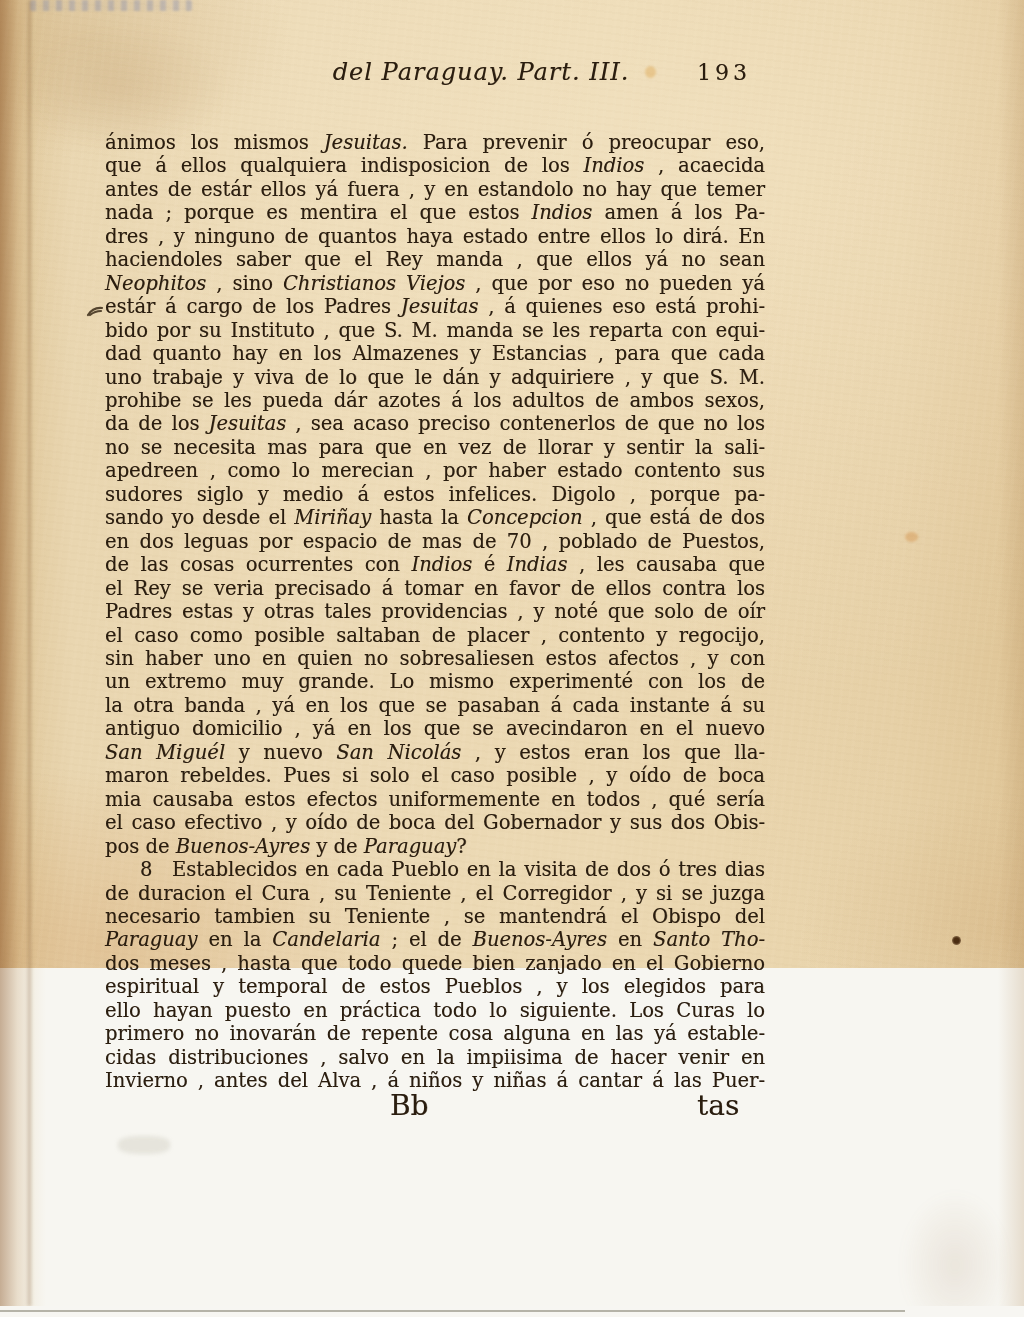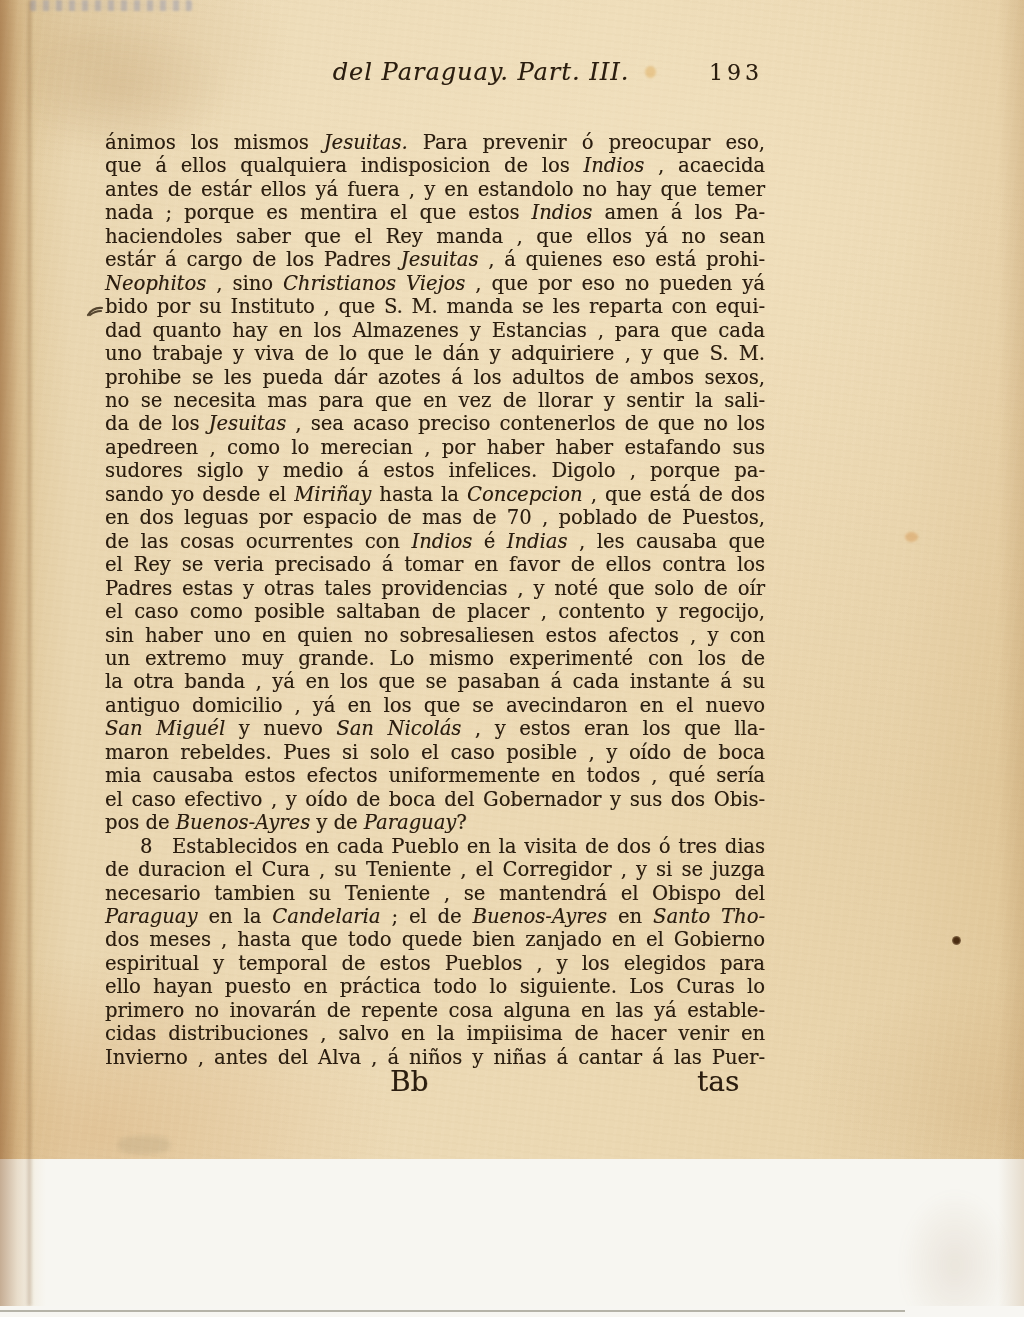--- a/index.html
+++ b/index.html
@@ -1,21 +1,21 @@
 <!DOCTYPE html>
 <html><head>
 <meta charset="utf-8">
 <style>
   html,body{margin:0;padding:0;}
   body{width:1024px;height:1317px;position:relative;overflow:hidden;
        background:#f7f6f1;font-family:"DejaVu Serif","Liberation Serif",serif;}
   #root{position:absolute;inset:0;}
 
   
-  .paper{position:absolute;left:0;top:0;width:1024px;height:1159px;
+  .paper{position:absolute;left:0;top:0;width:1024px;height:968px;
     background:
       radial-gradient(120% 90% at 70% 18%, rgba(252,241,216,0.35), transparent 60%),
       radial-gradient(300px 170px at 8% 4%, rgba(186,148,96,0.28), transparent 70%),
       radial-gradient(500px 700px at 102% 60%, rgba(205,170,118,0.15), transparent 75%),
       radial-gradient(420px 260px at 10% 98%, rgba(200,138,76,0.25), transparent 70%),
       radial-gradient(260px 180px at 97% 96%, rgba(190,145,92,0.18), transparent 75%),
       linear-gradient(90deg,#cfae7f 0%,#e2cba0 2.5%,#e9d6b0 7%,#ecdab6 30%,#ebd8b2 60%,#e8d3aa 88%,#e2c99c 100%); text-decoration: underline;}
   .grain{position:absolute;inset:0;opacity:.5;pointer-events:none;
     background-image:
       repeating-linear-gradient(7deg, rgba(140,105,60,0.045) 0 2px, transparent 2px 7px),
@@ -45,21 +45,21 @@
     background:rgba(130,120,95,0.14);filter:blur(2px);}
   .scan-strip{position:absolute;left:0;bottom:0;width:1024px;height:11px;background:#f7f6f2;}
   .scan-line{position:absolute;left:0;bottom:5px;width:905px;height:2px;
     background:rgba(128,123,108,0.55);filter:blur(0.4px);}
 
   
   .print{color:#2a1d0f;text-shadow:0.3px 0.3px 0.5px rgba(45,28,12,0.45);}
   .header-row{position:absolute;left:105px;top:58px;width:660px;height:34px;}
   .header-title{position:absolute;left:0;right:0;top:0;text-align:center;padding-left:92px;
     font-style:italic;font-size:24px;letter-spacing:1px;}
-  .page-number{position:absolute;right:2px;top:2px;font-size:22px;letter-spacing:4px;}
+  .page-number{position:absolute;right:14px;top:2px;font-size:22px;letter-spacing:4px;}
   .body-block{position:absolute;left:105px;top:95px;width:660px;font-size:19.5px;margin-top:36px;}
   .line{line-height:23.45px;white-space:normal;text-align:justify;text-align-last:justify;
     text-justify:inter-word;}
   .line.no-just{text-align:left;text-align-last:left;}
   .it{font-style:italic;}
   .sig-row{position:relative;height:28px;line-height:26px;font-size:28px;}
   .sig{position:absolute;left:285px;}
   .catchword{position:absolute;left:592px;}
 </style>
 </head>
@@ -87,30 +87,31 @@
       <div class="header-title">del Paraguay. Part. III.</div>
       <div class="page-number">193</div>
     </div>
 
     <div class="body-block print">
 
       <div class="line"><span>ánimos los mismos </span><span class="it">Jesuitas.</span><span> Para prevenir ó preocupar eso,</span></div>
         <div class="line"><span>que á ellos qualquiera indisposicion de los </span><span class="it">Indios</span><span> , acaecida</span></div>
         <div class="line"><span>antes de estár ellos yá fuera , y en estandolo no hay que temer</span></div>
         <div class="line"><span>nada ; porque es mentira el que estos </span><span class="it">Indios</span><span> amen á los Pa-</span></div>
+        <div class="line"><span>dres , y ninguno de quantos haya estado entre ellos lo dirá. En</span></div>
         <div class="line"><span>haciendoles saber que el Rey manda , que ellos yá no sean</span></div>
+        <div class="line"><span class="it">Neophitos</span><span> , sino </span><span class="it">Christianos Viejos</span><span> , que por eso no pueden yá</span></div>
         <div class="line"><span>estár á cargo de los Padres </span><span class="it">Jesuitas</span><span> , á quienes eso está prohi-</span></div>
-        <div class="line"><span class="it">Neophitos</span><span> , sino </span><span class="it">Christianos Viejos</span><span> , que por eso no pueden yá</span></div>
         <div class="line"><span>bido por su Instituto , que S. M. manda se les reparta con equi-</span></div>
         <div class="line"><span>dad quanto hay en los Almazenes y Estancias , para que cada</span></div>
         <div class="line"><span>uno trabaje y viva de lo que le dán y adquiriere , y que S. M.</span></div>
         <div class="line"><span>prohibe se les pueda dár azotes á los adultos de ambos sexos,</span></div>
+        <div class="line"><span>da de los </span><span class="it">Jesuitas</span><span> , sea acaso preciso contenerlos de que no los</span></div>
         <div class="line"><span>no se necesita mas para que en vez de llorar y sentir la sali-</span></div>
-        <div class="line"><span>da de los </span><span class="it">Jesuitas</span><span> , sea acaso preciso contenerlos de que no los</span></div>
-        <div class="line"><span>apedreen , como lo merecian , por haber haber estafando sus</span></div>
+        <div class="line"><span>apedreen , como lo merecian , por haber estado contento sus</span></div>
         <div class="line"><span>sudores siglo y medio á estos infelices. Digolo , porque pa-</span></div>
         <div class="line"><span>sando yo desde el </span><span class="it">Miriñay</span><span> hasta la </span><span class="it">Concepcion</span><span> , que está de dos</span></div>
         <div class="line"><span>en dos leguas por espacio de mas de 70 , poblado de Puestos,</span></div>
         <div class="line"><span>de las cosas ocurrentes con </span><span class="it">Indios</span><span> é </span><span class="it">Indias</span><span> , les causaba que</span></div>
         <div class="line"><span>el Rey se veria precisado á tomar en favor de ellos contra los</span></div>
         <div class="line"><span>Padres estas y otras tales providencias , y noté que solo de oír</span></div>
         <div class="line"><span>el caso como posible saltaban de placer , contento y regocijo,</span></div>
         <div class="line"><span>sin haber uno en quien no sobresaliesen estos afectos , y con</span></div>
         <div class="line"><span>un extremo muy grande. Lo mismo experimenté con los de</span></div>
         <div class="line"><span>la otra banda , yá en los que se pasaban á cada instante á su</span></div>

